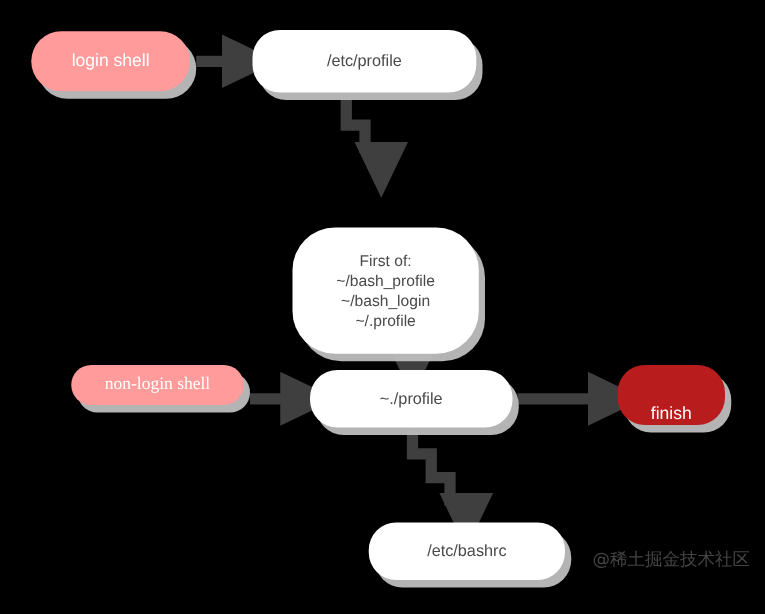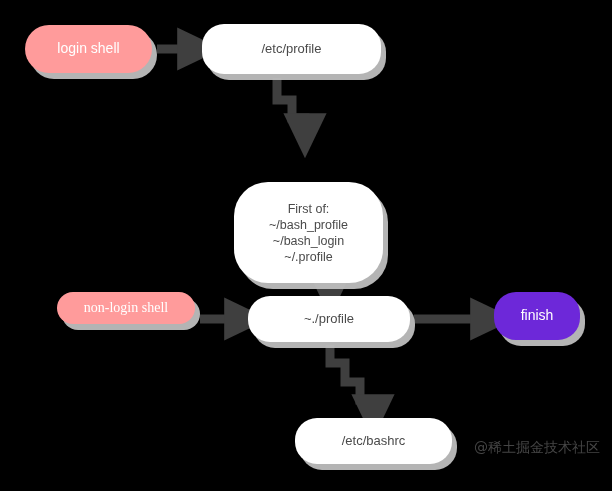--- a/index.html
+++ b/index.html
@@ -38,25 +38,26 @@
     font-size: 13px;
   }
   .node.pink {
     background: #ff9b9b;
     color: #ffffff;
     border-radius: 24px;
     box-shadow: 5px 6px 0 0 rgba(190,190,190,0.95);
     font-size: 14px;
   }
   .node.blue {
-    background: #6d28d9;
+    background: #b91c1c;
     color: #ffffff;
     border-radius: 22px;
     box-shadow: 5px 6px 0 0 rgba(190,190,190,0.95);
     font-size: 14px;
+    align-items: flex-end;
   }
 
   
   #node-login-shell      { left: 25px;  top: 25px;  width: 127px; height: 48px; text-align: center; }
   #node-etc-profile      { left: 202px; top: 24px;  width: 179px; height: 50px; }
   #node-first-of         { left: 234px; top: 136px; width: 149px; height: 101px;
                            border-radius: 34px; font-size: 12.5px; margin-top: 46px; }
   #node-non-login-shell  { left: 57px;  top: 292px; width: 138px; height: 32px; font-family: Liberation Serif, serif; }
   #node-bashrc           { left: 248px; top: 296px; width: 162px; height: 46px; }
   #node-finish           { left: 494px; top: 292px; width: 86px; height: 48px; }

